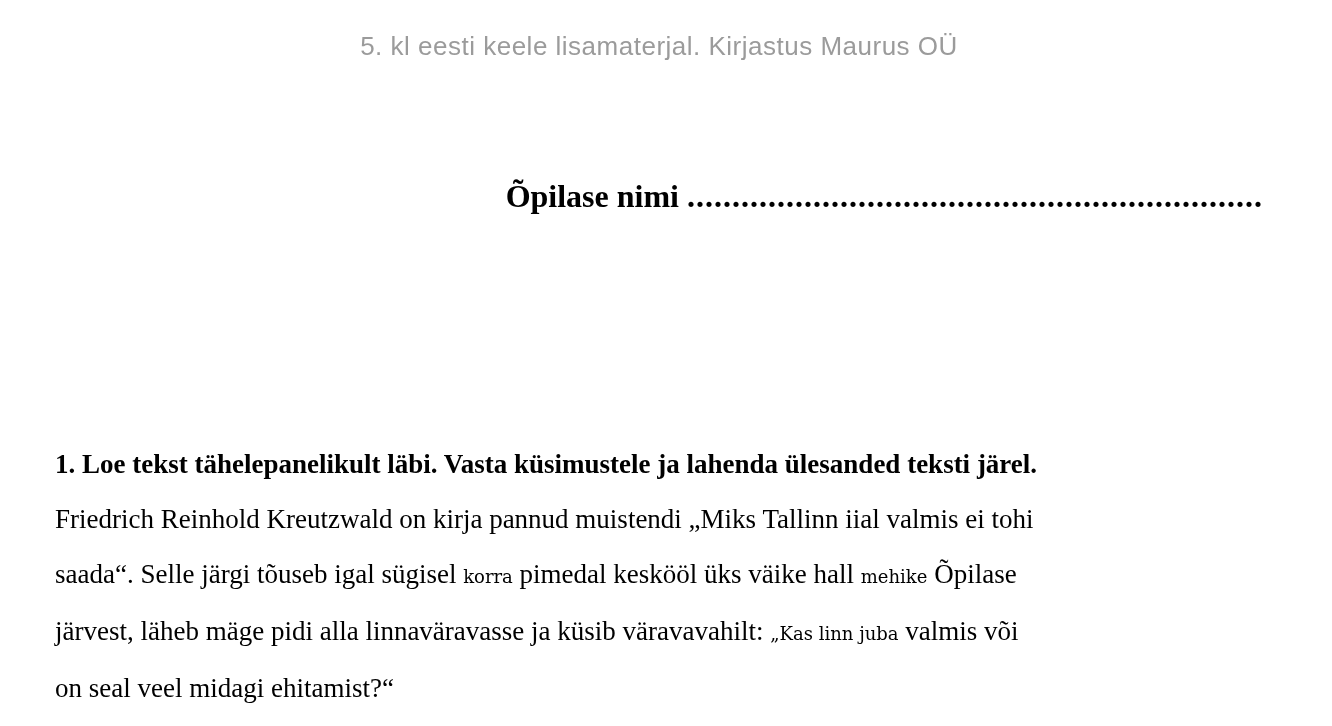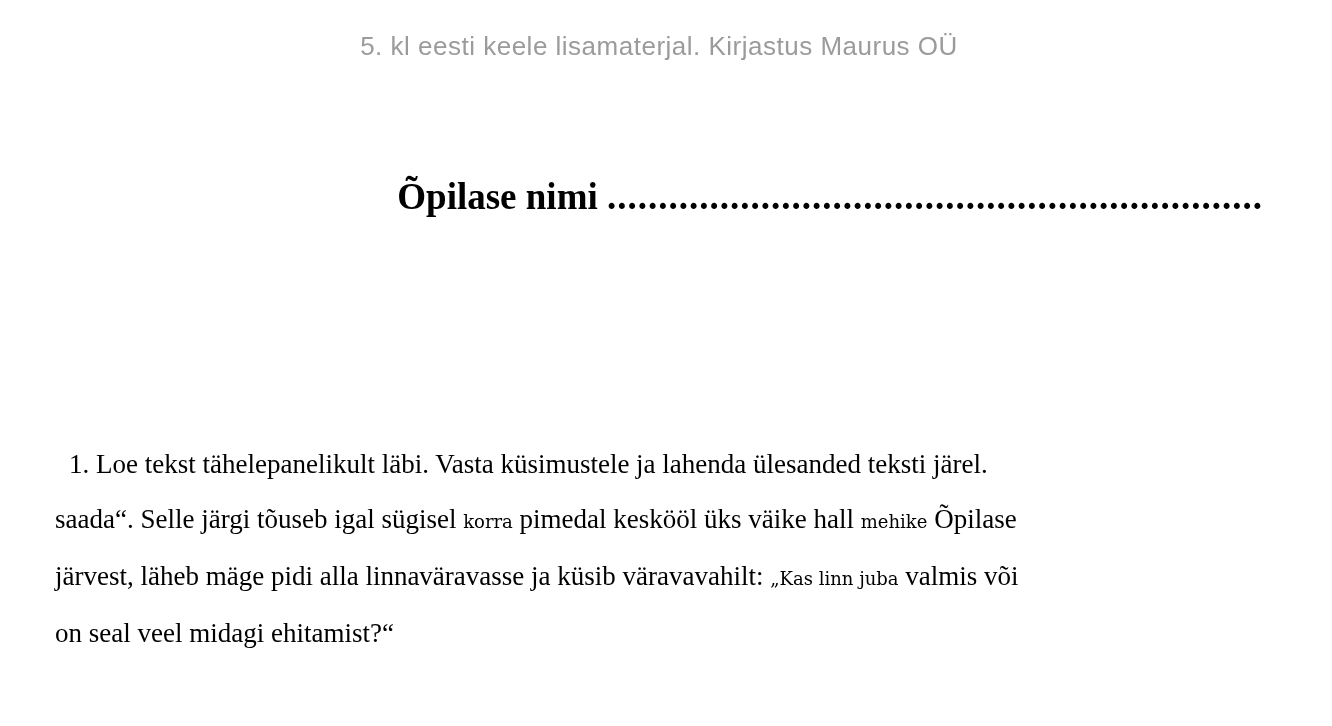--- a/index.html
+++ b/index.html
@@ -25,21 +25,21 @@
     color: #9b9b9b;
     letter-spacing: 0.5px;
   }
   .fill-fields {
     position: absolute;
     top: 169px;
     left: 55px;
     width: 1208px;
     text-align: right;
     font-weight: bold;
-    font-size: 37px;
+    font-size: 32px;
     line-height: 55px;
     white-space: nowrap;
   }
   .fill-line .dots {
     letter-spacing: 1px;
   }
   .title-block {
     position: absolute;
     top: 321px;
     left: 55px;
@@ -57,23 +57,22 @@
   }
   .exercise {
     position: absolute;
     top: 437px;
     left: 55px;
     width: 1230px;
     font-size: 27px;
     line-height: 55px;
   }
   .instruction {
-    font-weight: normal;
+    font-weight: bold;
     white-space: nowrap;
-    margin-left: 14px;
   }
   .body-line {
     white-space: nowrap;
   }
   .seg-alt {
     font-family: "DejaVu Serif", serif;
     font-size: 18px;
   }
 </style>
 </head>
@@ -86,19 +85,20 @@
   <div class="fill-fields" id="fill-fields">
 
   <div class="fill-line"><span>Õpilase nimi </span><span class="dots">................................................................</span></div>
     </div>
 
 
   <div class="exercise">
     <div class="instruction">1. Loe tekst tähelepanelikult läbi. Vasta küsimustele ja lahenda ülesanded teksti järel.</div>
     <div id="exercise-body">
 
+    <div class="body-line"><span>Friedrich Reinhold Kreutzwald on kirja pannud muistendi „Miks Tallinn iial valmis ei tohi</span></div>
         <div class="body-line"><span>saada“. Selle järgi tõuseb igal sügisel </span><span class="seg-alt">korra</span><span> pimedal keskööl üks väike hall </span><span class="seg-alt">mehike</span><span> Õpilase</span></div>
         <div class="body-line"><span>järvest, läheb mäge pidi alla linnaväravasse ja küsib väravavahilt: </span><span class="seg-alt">„Kas linn juba</span><span> valmis või</span></div>
         <div class="body-line"><span>on seal veel midagi ehitamist?“</span></div>
       </div>
   </div>
 
 </div>
 
 </body></html>

